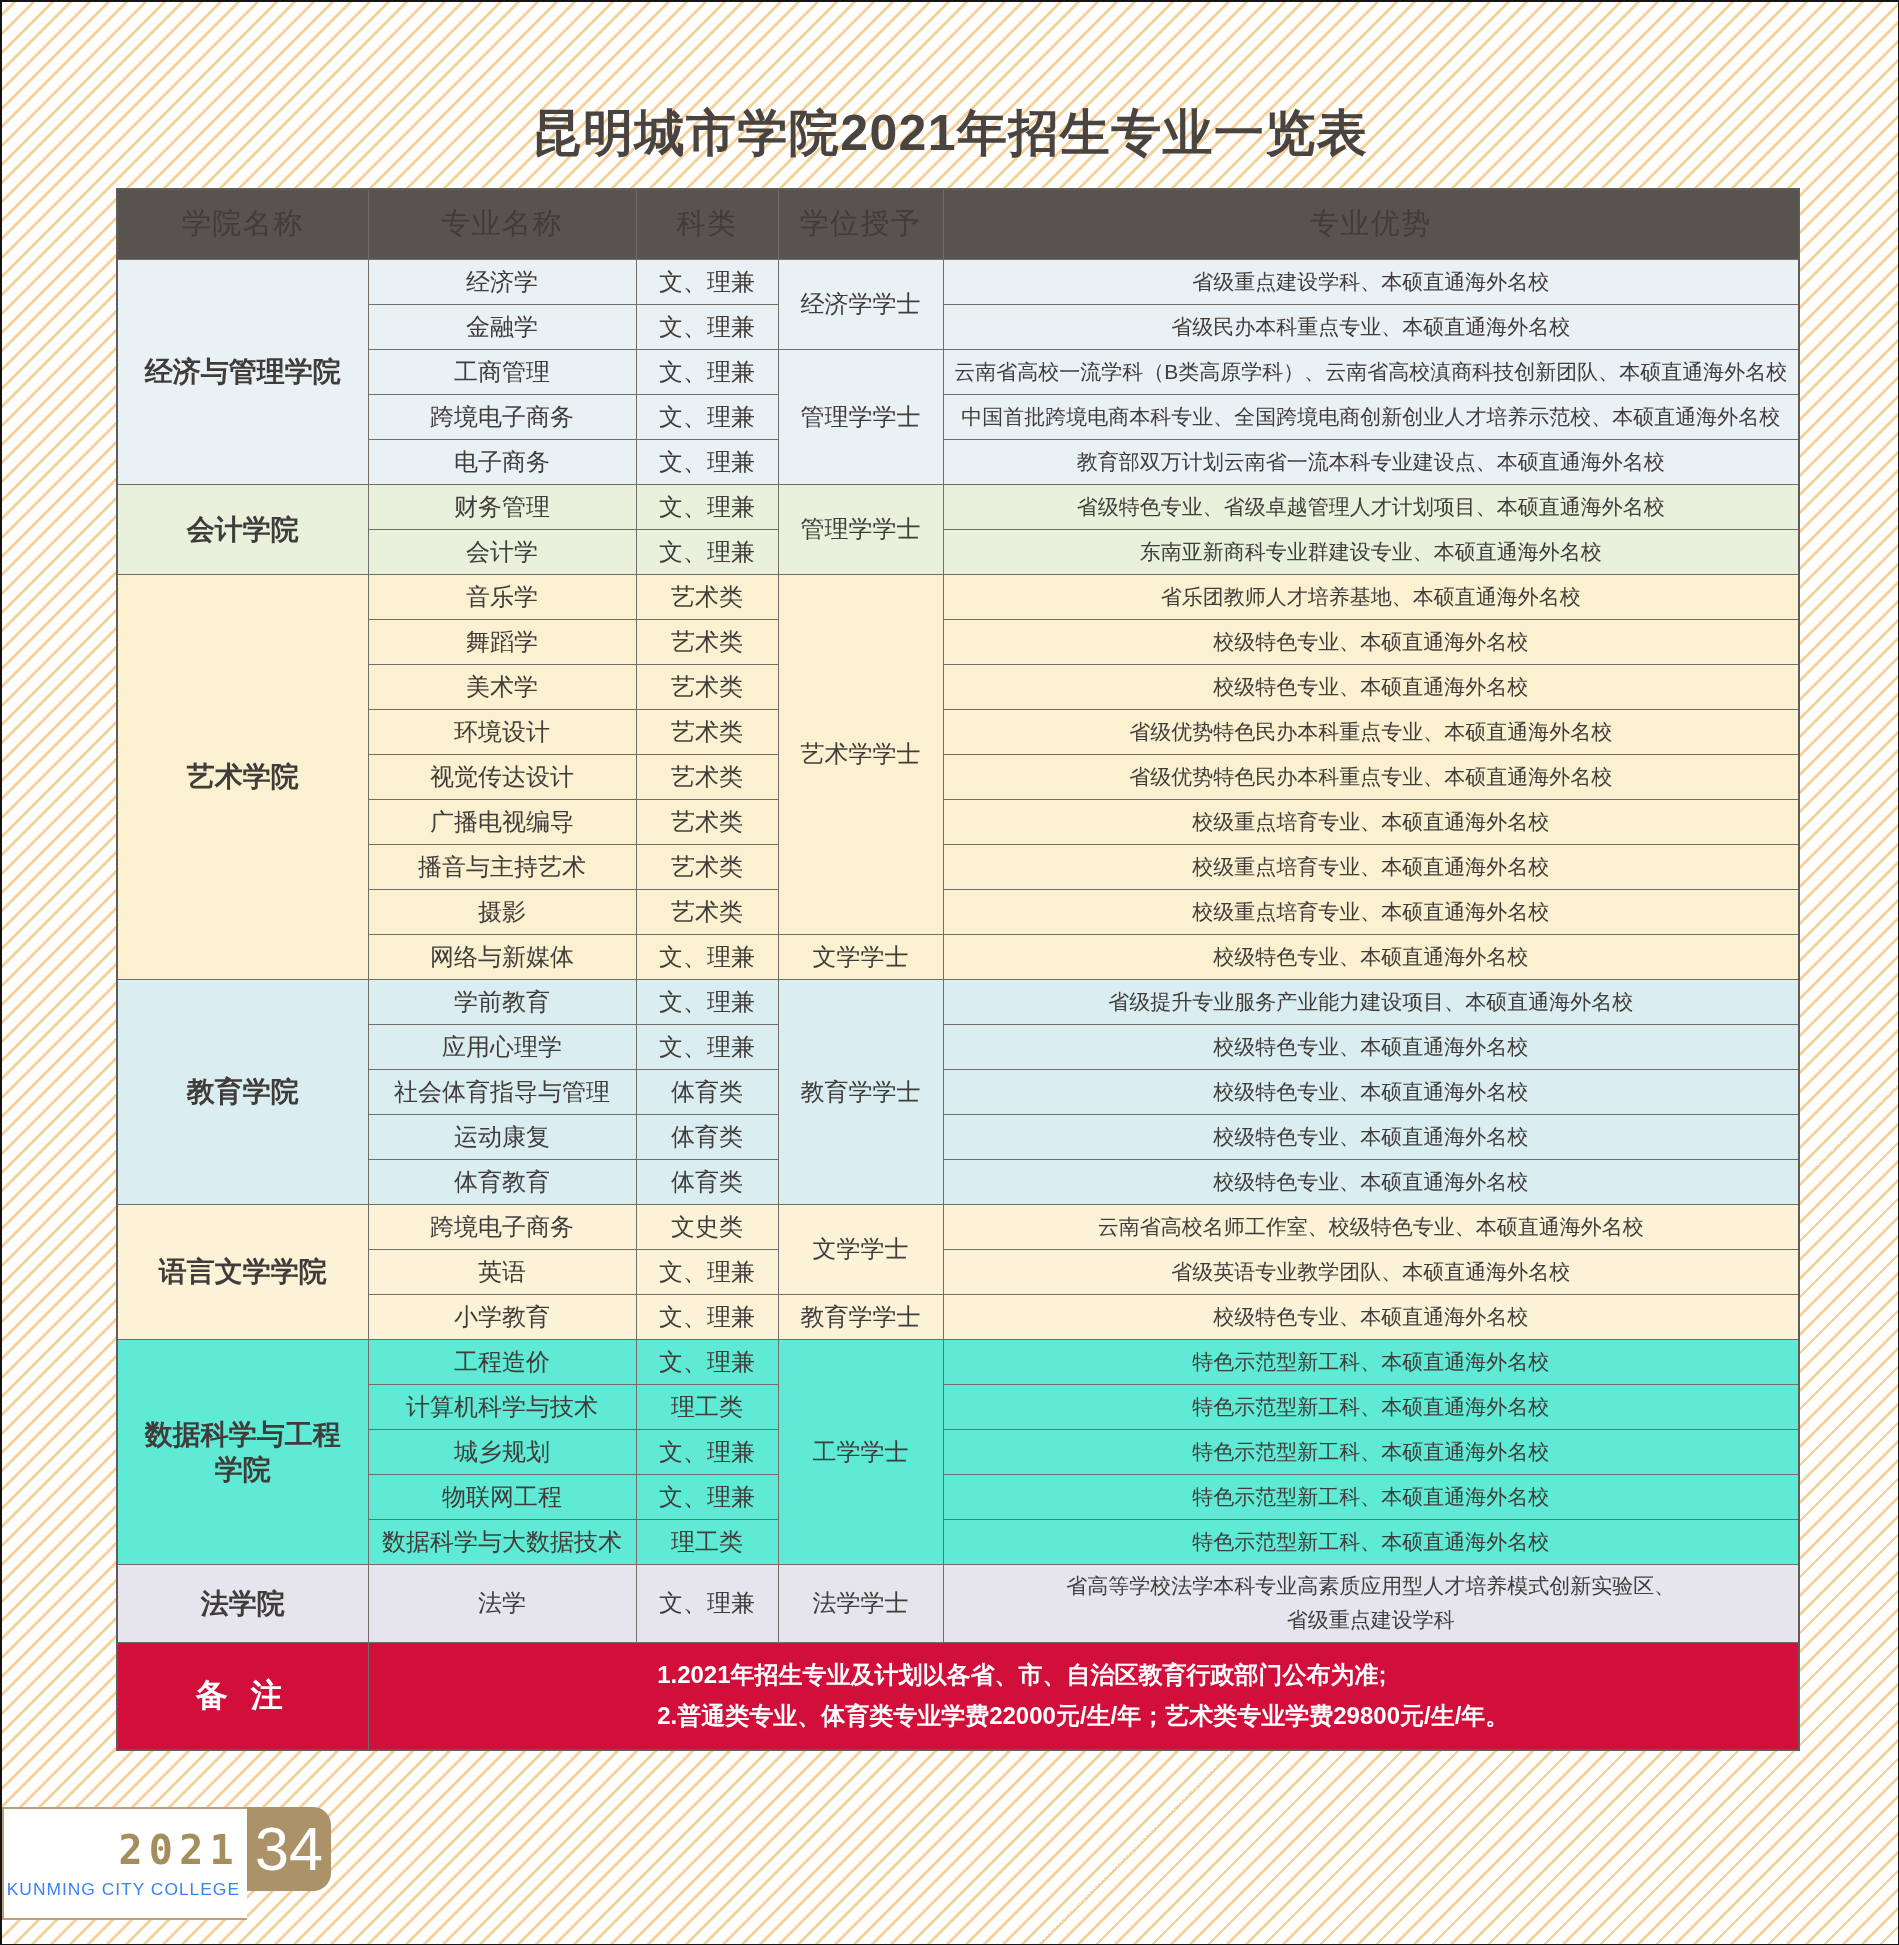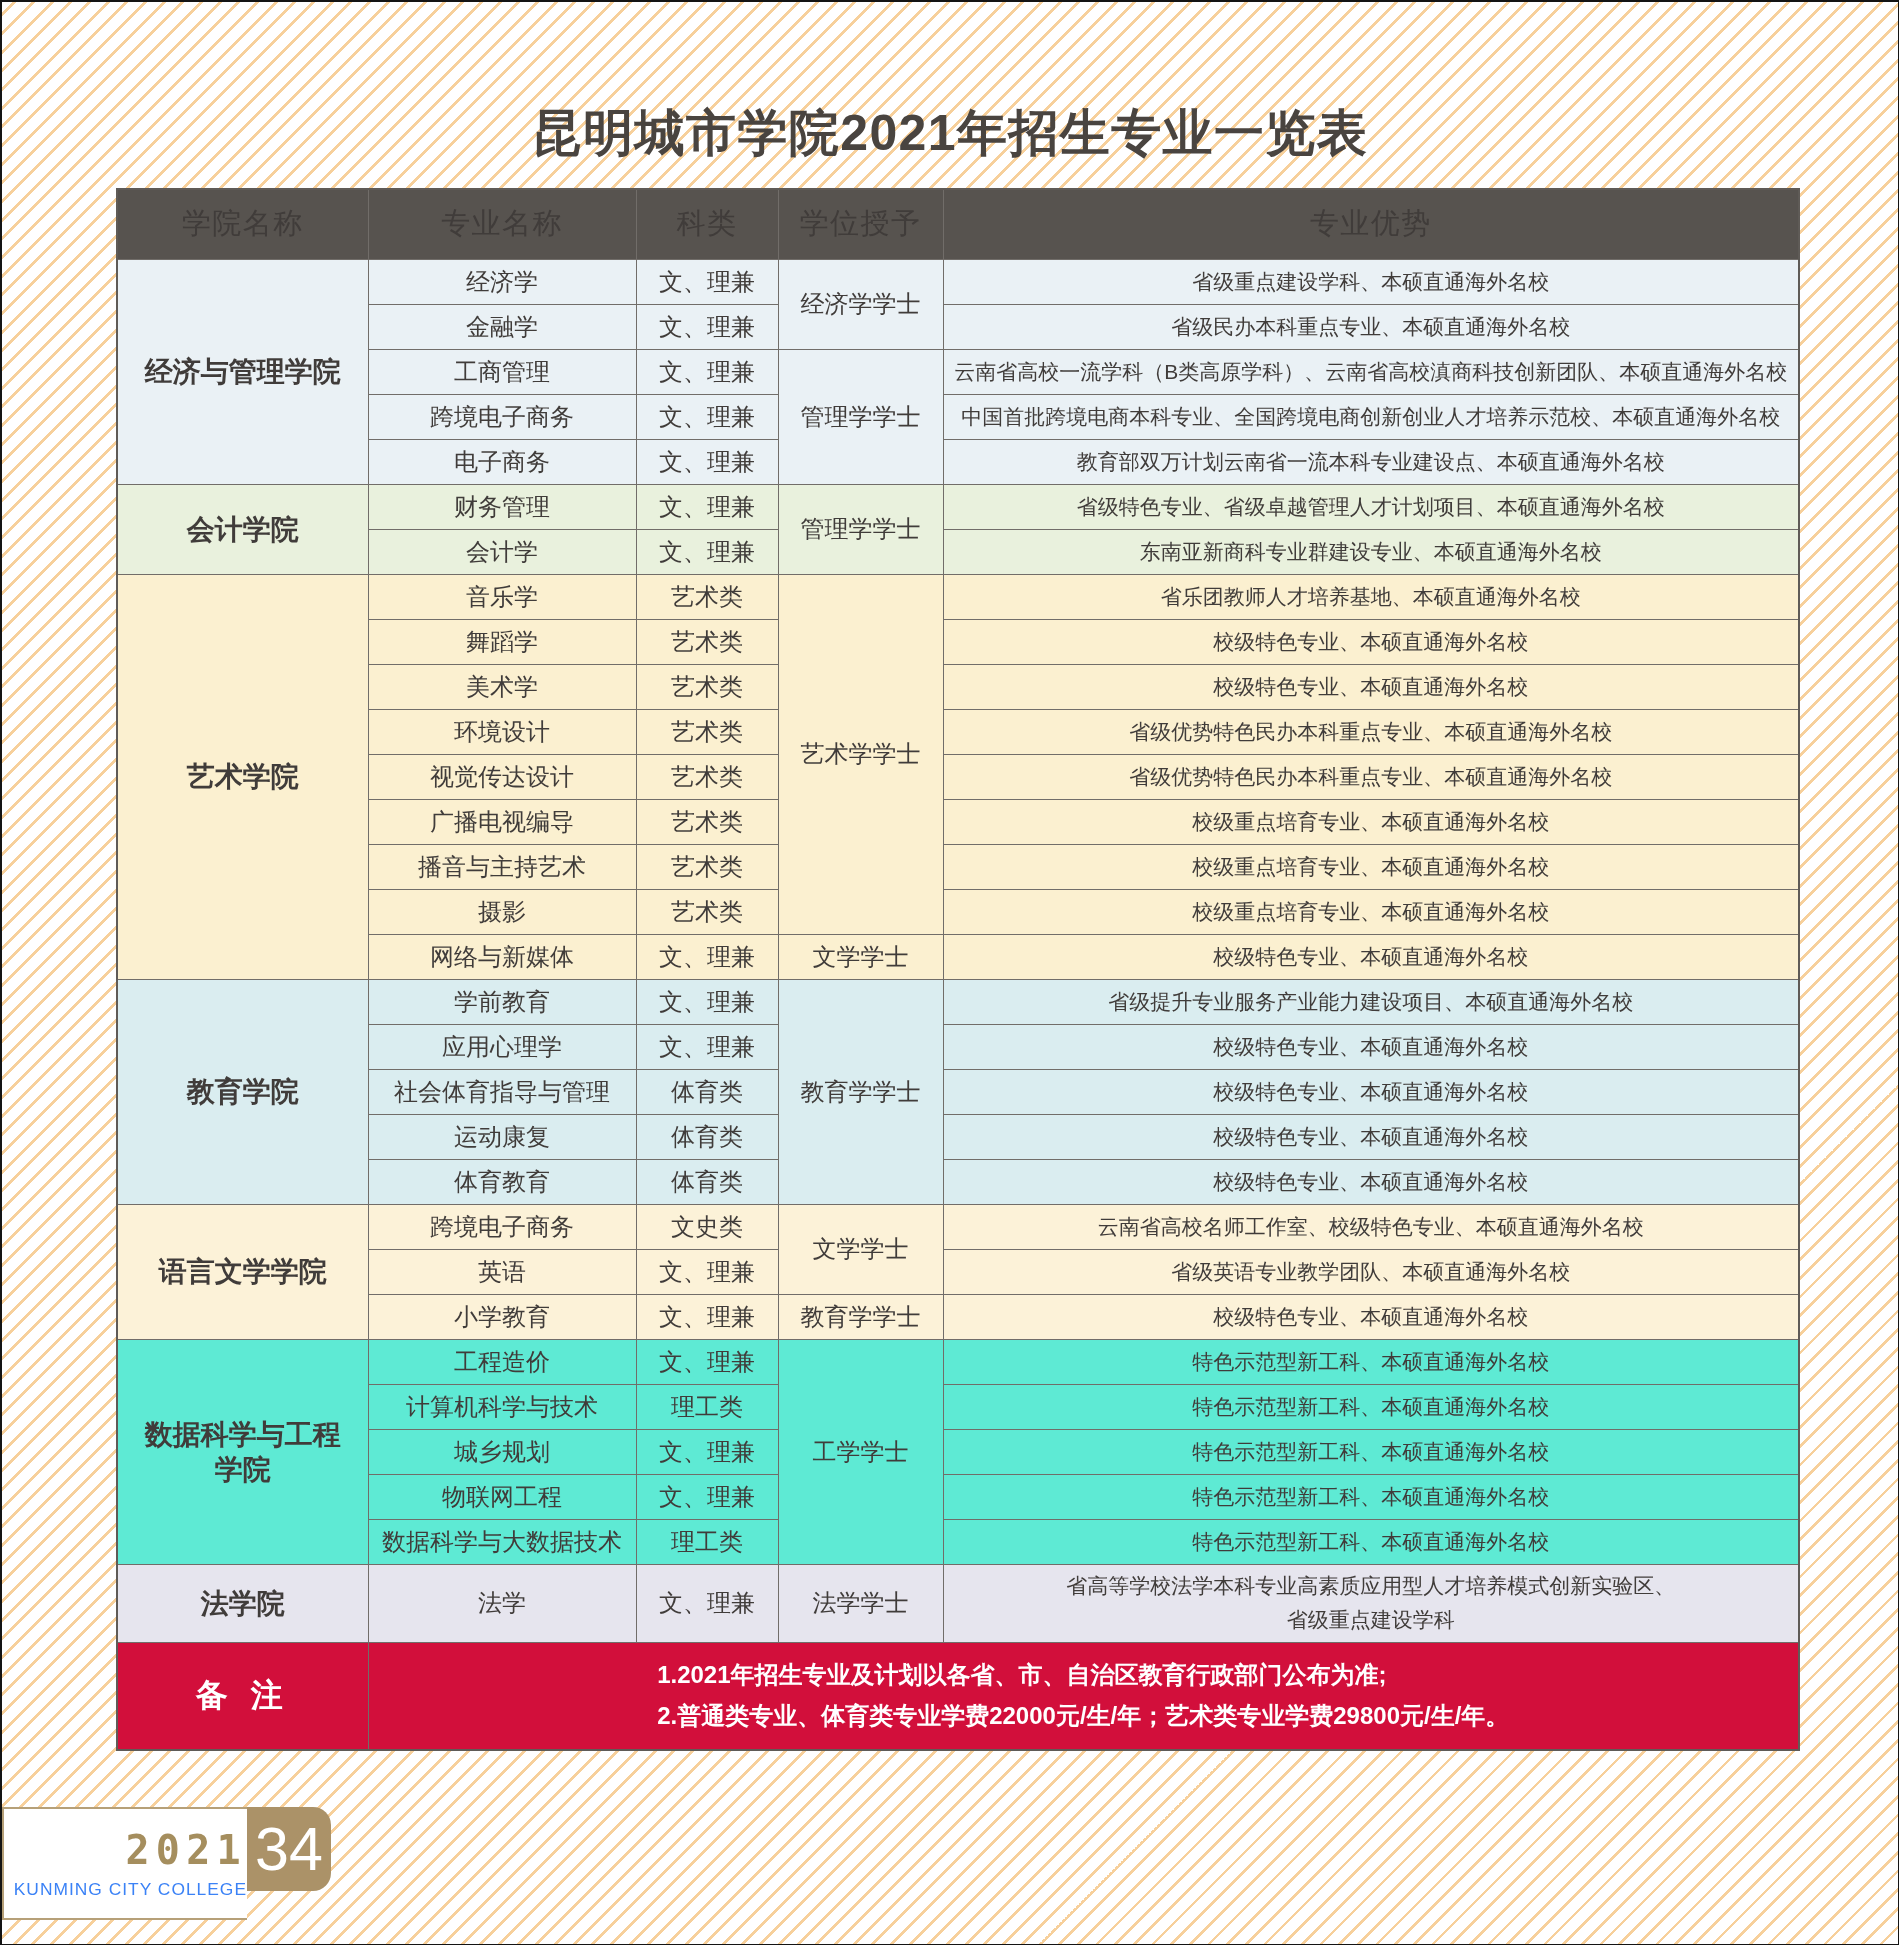--- a/index.html
+++ b/index.html
@@ -78,21 +78,21 @@
     display:flex;
   }
   .footer-white{
     width:245px;height:113px;
     box-sizing:border-box;
     background:#ffffff;
     border:2.1px solid #b6a078;
     border-right:none;
     display:flex;flex-direction:column;
     justify-content:center;align-items:flex-end;
-    padding-right:0;
+    padding-right:7px;
   }
   .footer-year{
     font-family:"DejaVu Sans Mono","Liberation Mono",monospace;
     font-size:40px;font-weight:600;
     color:#a58e5e;letter-spacing:6.3px;
   }
   .footer-college{
     font-size:17.4px;color:#3b82f6;
     letter-spacing:1px;margin-top:5.6px;
     white-space:nowrap;

